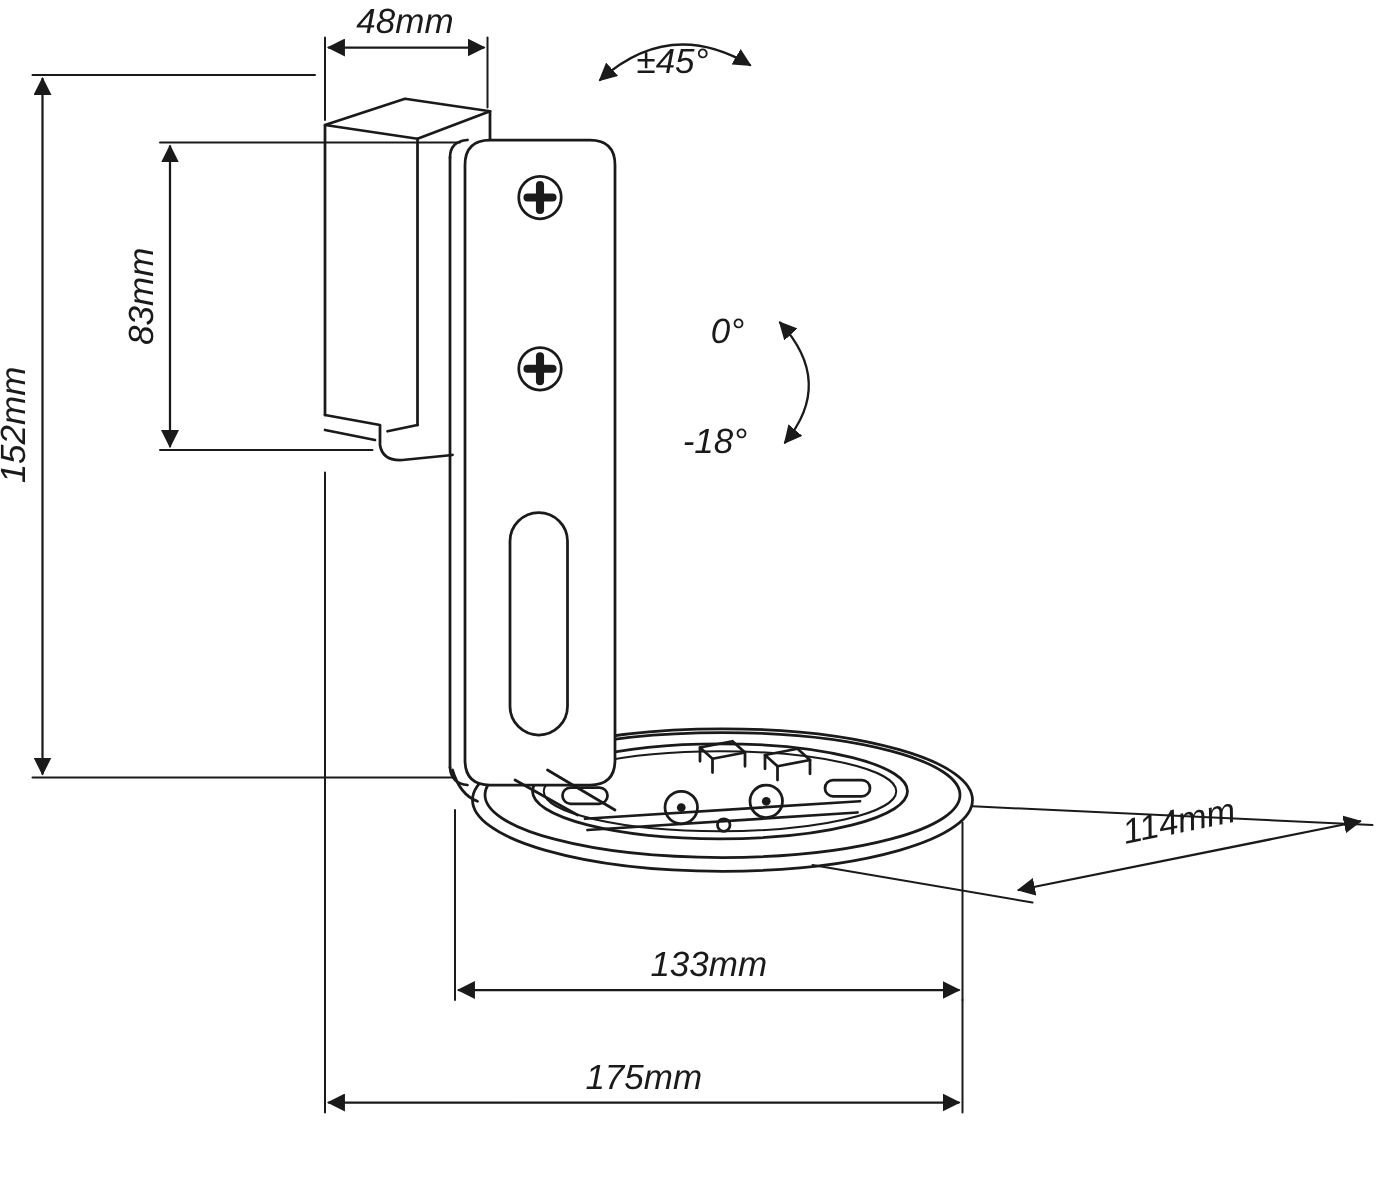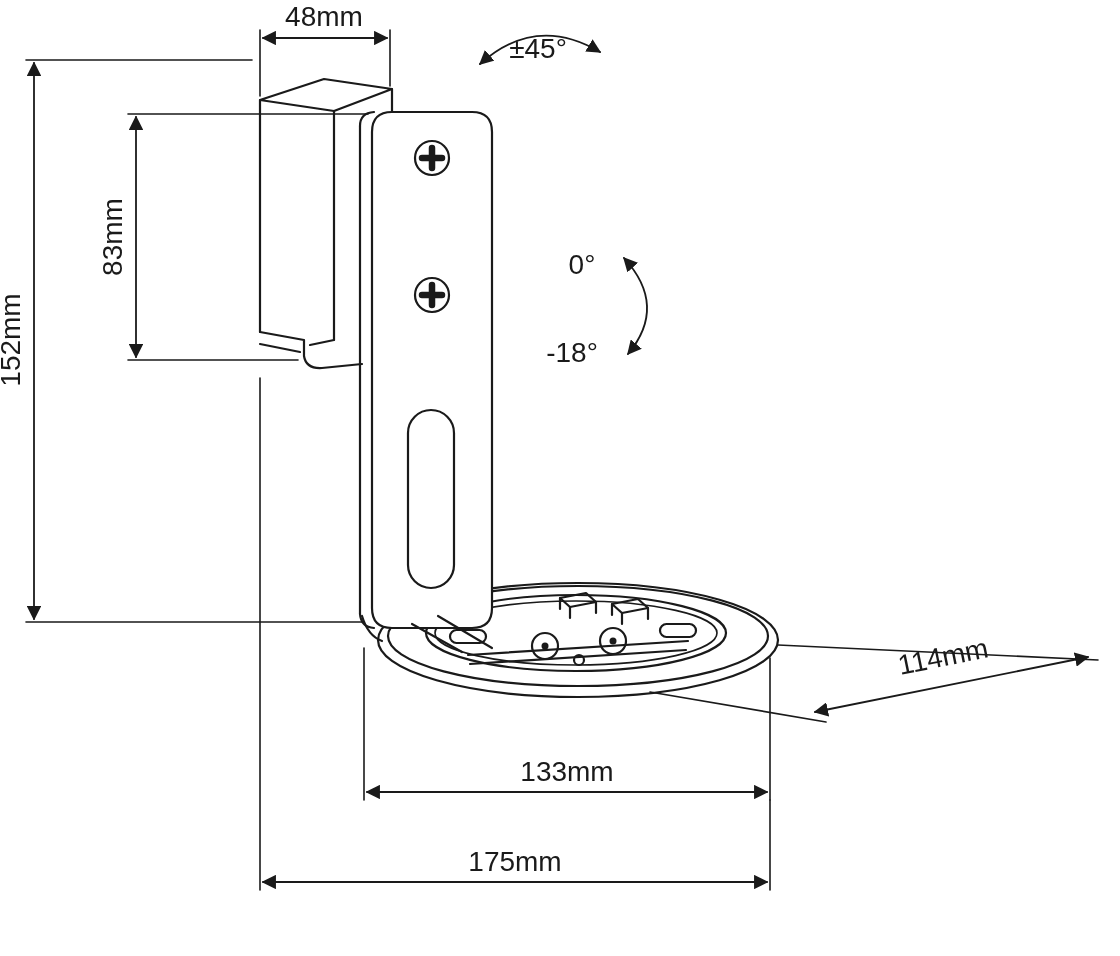--- a/index.html
+++ b/index.html
@@ -7,20 +7,21 @@
     padding: 0;
     background: #ffffff;
   }
   .canvas {
     position: relative;
     width: 1120px;
     height: 956px;
     background: #ffffff;
     font-family: "Liberation Sans", sans-serif;
     overflow: hidden;
+    font-style: italic;
   }
   svg { display: block; }
   .outline {
     fill: none;
     stroke: #1a1a1a;
     stroke-width: 2.2;
     stroke-linecap: round;
     stroke-linejoin: round;
   }
   .outline-fill {

